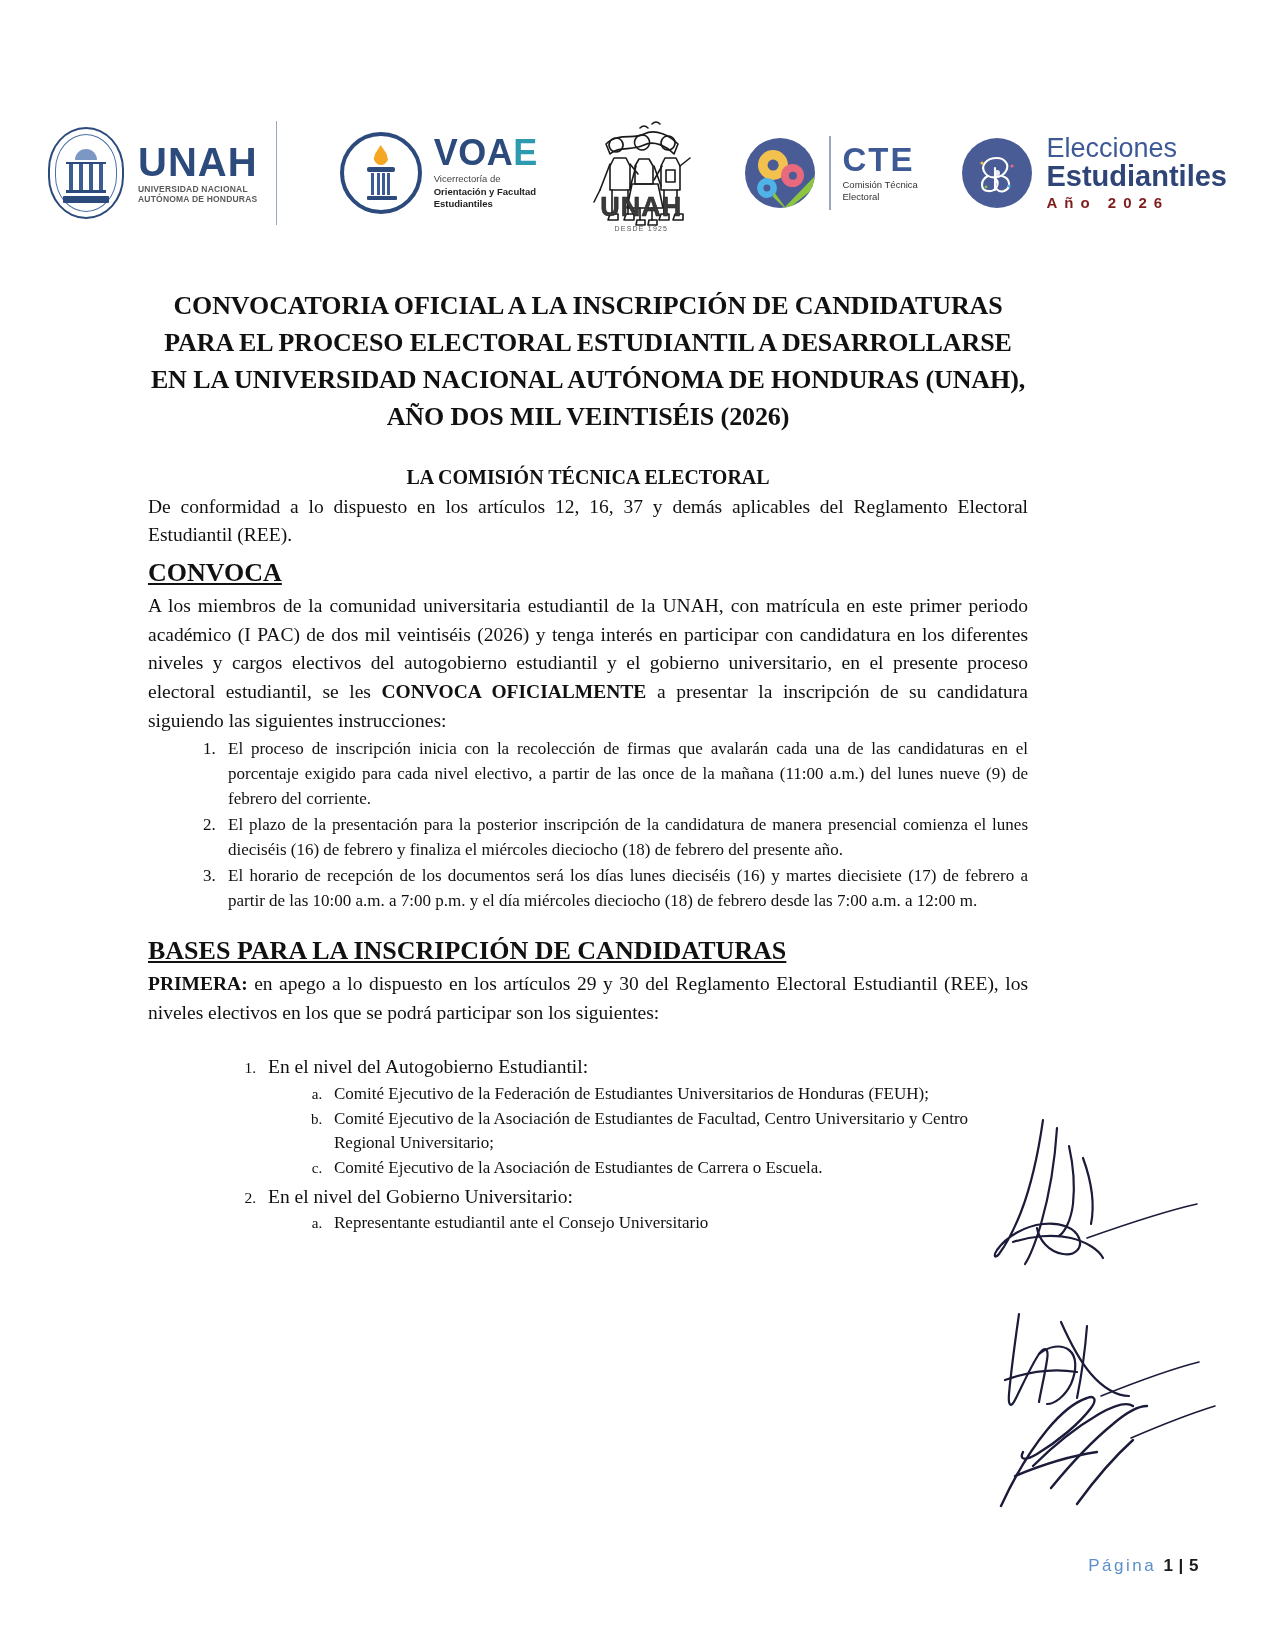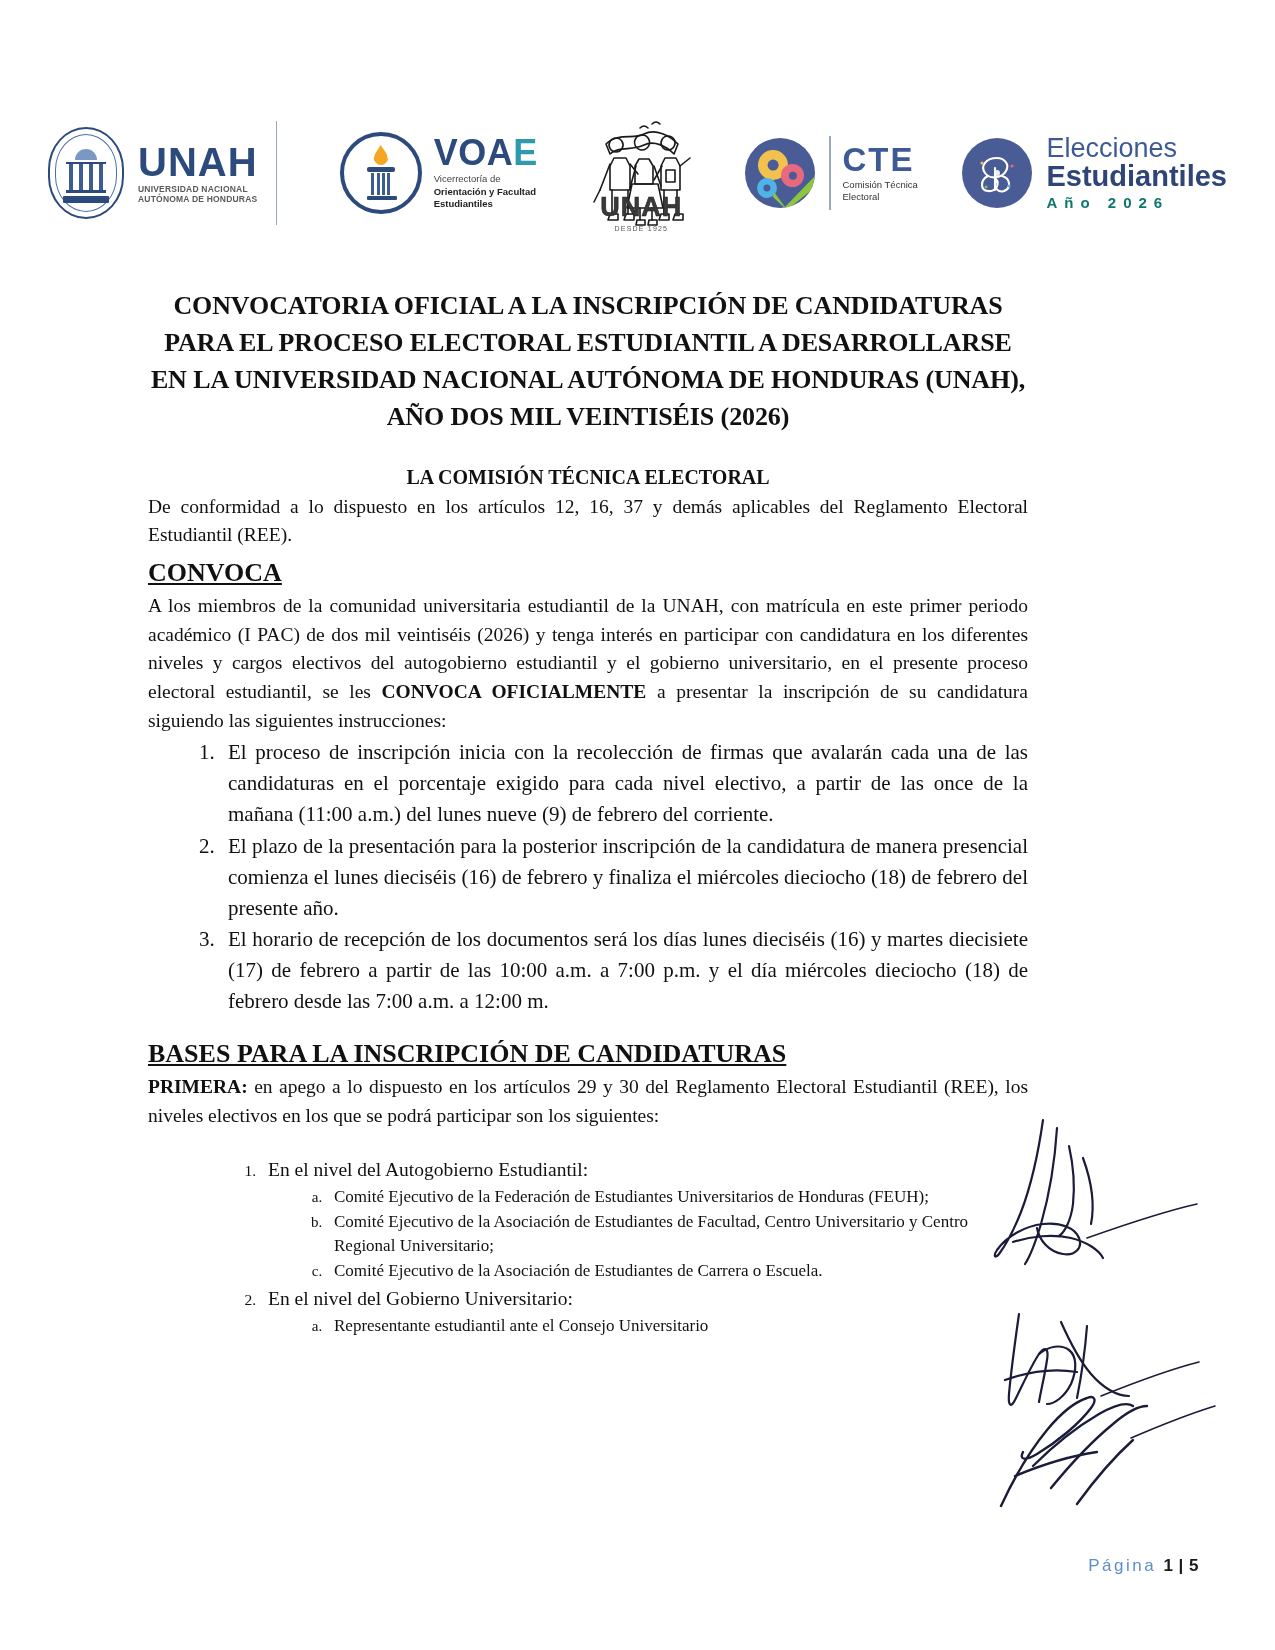--- a/index.html
+++ b/index.html
@@ -207,21 +207,21 @@
   .elec-l1 {
     font-family: "Liberation Sans", sans-serif;
     font-size: 27px; color: #3e5a96; line-height: 1.02;
   }
   .elec-l2 {
     font-family: "Liberation Sans", sans-serif;
     font-weight: bold; font-size: 29px; color: #2f4577; line-height: 1.02;
   }
   .elec-l3 {
     font-family: "Liberation Sans", sans-serif;
-    font-weight: bold; font-size: 15px; color: #0f766e;
+    font-weight: bold; font-size: 15px; color: #7f1d1d;
     letter-spacing: 7px; margin-top: 2px;
   }
 
   
   .doc {
     position: absolute;
     top: 288px;
     left: 148px;
     width: 880px;
   }
@@ -248,21 +248,21 @@
     font-weight: bold;
     font-size: 26px;
     text-decoration: underline;
     margin-top: 22px;
   }
   .gap-sm { margin-top: 14px; }
 
   ol.lvl1 {
     margin: 2px 0 0 0;
     padding-left: 72px;
-    font-size: 21px;
+    font-size: 17px;
     line-height: 1.47;
   }
   ol.lvl1 > li {
     text-align: justify;
     margin-bottom: 1px;
     padding-left: 8px;
   }
 
   ol.lvl2 {
     list-style-type: lower-alpha;

